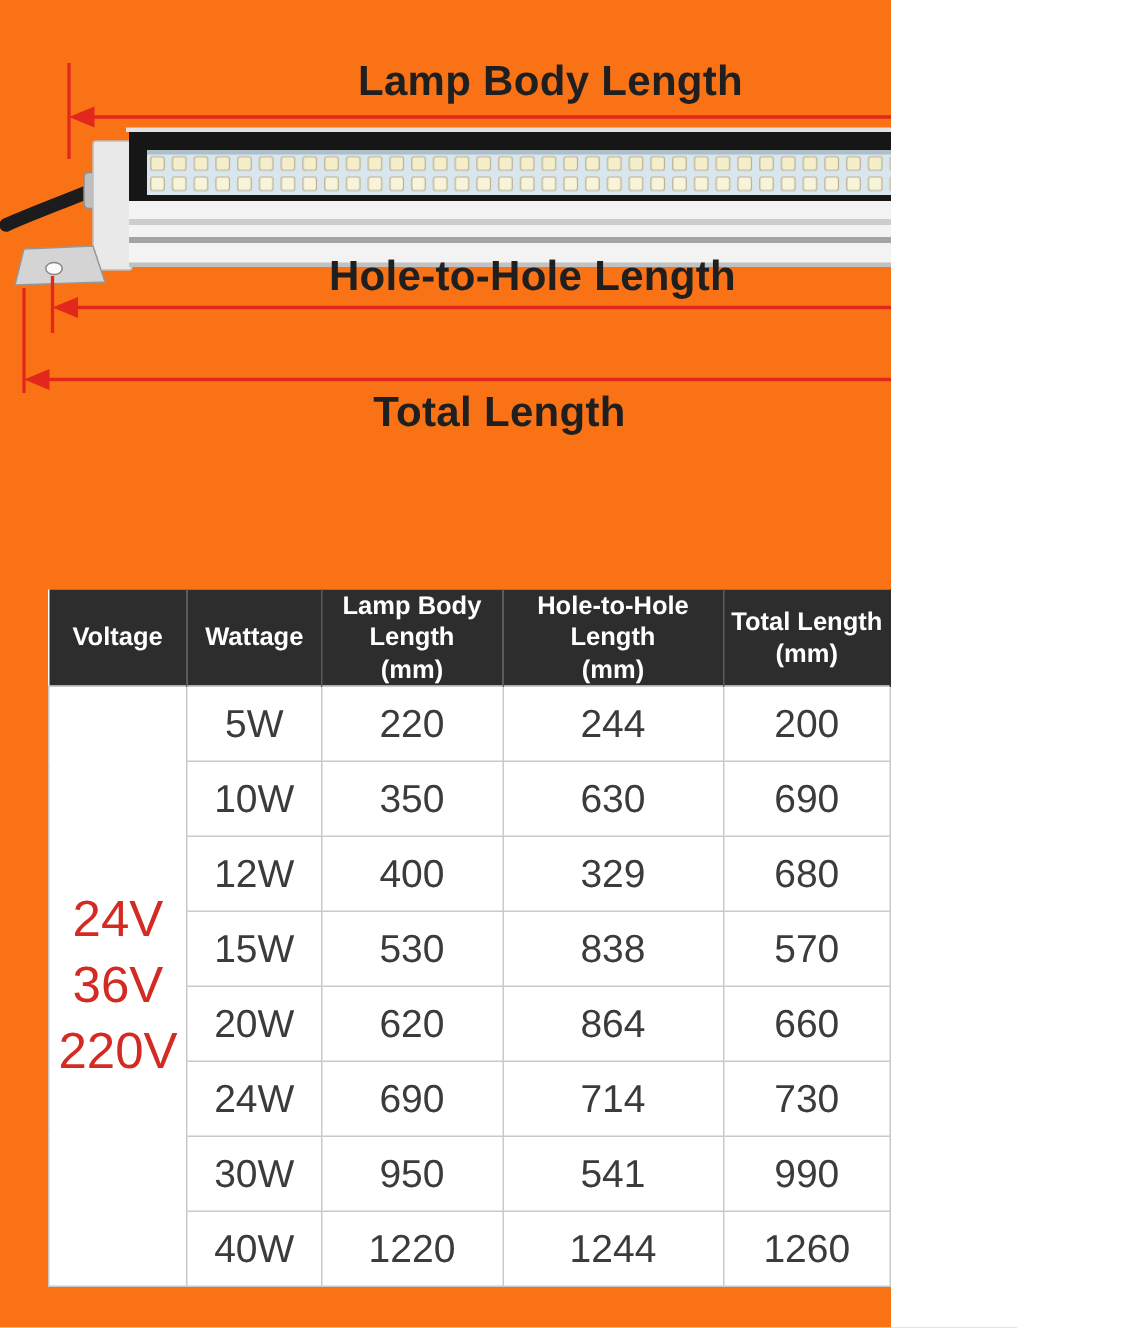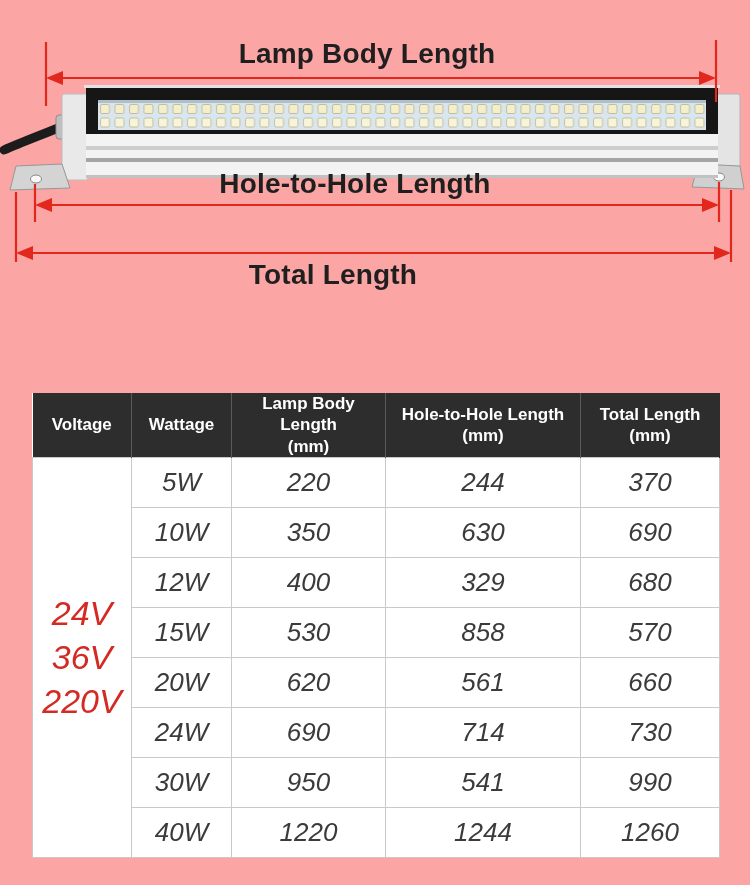--- a/index.html
+++ b/index.html
@@ -1,33 +1,33 @@
 <!DOCTYPE html>
 <html><head>
 <meta charset="utf-8">
 <style>
   html,body{margin:0;padding:0;background:#ffffff;}
-  .stage{position:relative;width:750px;height:885px;background:#fca5a5;
+  .stage{position:relative;width:594px;height:885px;background:#f97316;
          font-family:"Liberation Sans",sans-serif;overflow:hidden;}
   .diagram{position:absolute;left:0;top:0;width:750px;height:340px;}
   .diagram svg{position:absolute;left:0;top:0;display:block;}
   .dim-label{position:absolute;left:0;width:750px;text-align:center;color:#1f1f1f;
              font-size:28px;font-weight:600;letter-spacing:.2px;white-space:nowrap;}
   .lbl-body{top:38px;transform:translateX(-8px);}
   .lbl-hole{top:168px;transform:translateX(-20px);}
   .lbl-total{top:259px;transform:translateX(-42px);}
 
   table.spec{position:absolute;left:32px;top:393px;border-collapse:collapse;
              table-layout:fixed;background:#ffffff;}
   .spec th{background:#2d2d2d;color:#ffffff;font-size:17px;font-weight:700;
            height:57px;line-height:1.25;border-right:1px solid #5a5a5a;
            padding:0 2px;vertical-align:middle;text-align:center;}
   .spec th.last{border-right:1px solid #2d2d2d;}
   .spec td{border:1px solid #c9c9c9;text-align:center;vertical-align:middle;
-           font-size:26px;color:#3b3b3b;height:49px;padding:0;font-weight:400;font-style:italic;}
+           font-size:26px;color:#3b3b3b;height:49px;padding:0;font-weight:400;}
   .spec td.voltage{font-size:34px;color:#d32b24;line-height:44px;}
   .unit{display:block;}
 </style>
 </head>
 <body>
 
 <div class="stage">
 
   <div class="diagram">
     <svg width="750" height="340" viewBox="0 0 750 340">
@@ -133,44 +133,44 @@
     <tbody>
       <tr>
         <td class="voltage" rowspan="8">
           <div>24V</div>
           <div>36V</div>
           <div>220V</div>
         </td>
         <td>5W</td>
         <td>220</td>
         <td>244</td>
-        <td>370</td>
+        <td>200</td>
       </tr>
       <tr>
         <td>10W</td>
         <td>350</td>
         <td>630</td>
         <td>690</td>
       </tr>
       <tr>
         <td>12W</td>
         <td>400</td>
         <td>329</td>
         <td>680</td>
       </tr>
       <tr>
         <td>15W</td>
         <td>530</td>
-        <td>858</td>
+        <td>838</td>
         <td>570</td>
       </tr>
       <tr>
         <td>20W</td>
         <td>620</td>
-        <td>561</td>
+        <td>864</td>
         <td>660</td>
       </tr>
       <tr>
         <td>24W</td>
         <td>690</td>
         <td>714</td>
         <td>730</td>
       </tr>
       <tr>
         <td>30W</td>

